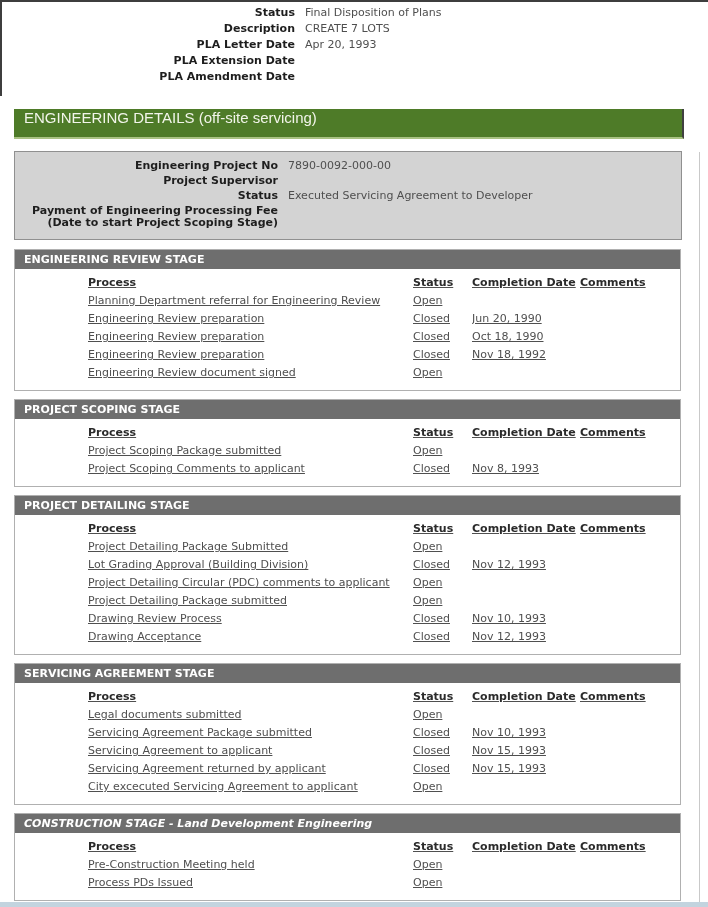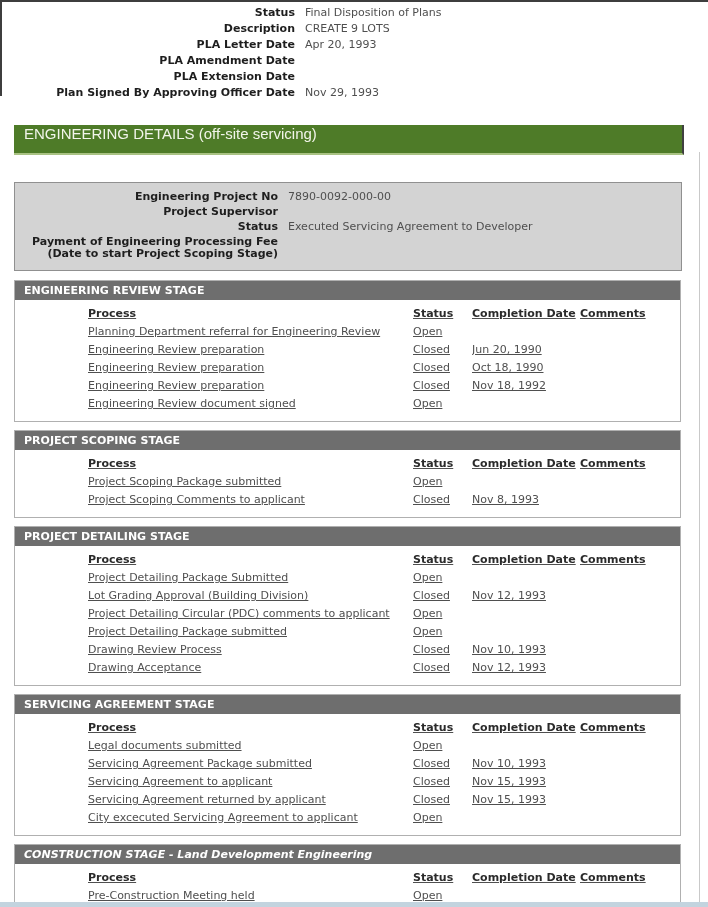--- a/index.html
+++ b/index.html
@@ -24,21 +24,21 @@
   
   .green-bar {
     margin:24px 0 0 14px; width:670px; height:30px; background:#4e7b28;
     border-right:2px solid #404040; border-bottom:2px solid #a9c283;
     color:#f2f5ea; font-family:"Liberation Sans", sans-serif; font-size:15px;
     display:flex; align-items:flex-start; padding-left:10px;
   }
 
   
   .info-box {
-    margin:27px 0 0 14px; width:668px; background:#d3d3d3;
+    margin:12px 0 0 14px; width:668px; background:#d3d3d3;
     border:1px solid #909090; padding:6px 0 10px 0;
   }
   .info-box .f-row { min-height:15px; line-height:15px; }
   .info-box .f-label { width:263px; }
   .info-box .f-row.two-line { line-height:12px; padding-top:2px; }
 
   
   .stage { margin:8px 12px 0 14px; width:667px; border:1px solid #b0b0b0; background:#ffffff; }
   .stage:first-of-type { margin-top:9px; }
   .stage-title {
@@ -60,42 +60,38 @@
 <div class="bottom-band"></div>
 
 <div class="top-form" id="top-form">
   <div class="f-row">
     <div class="f-label">Status</div>
     <div class="f-value">Final Disposition of Plans</div>
   </div>
 
   <div class="f-row">
     <div class="f-label">Description</div>
-    <div class="f-value">CREATE 9 LOTS</div>
+    <div class="f-value">CREATE 7 LOTS</div>
   </div>
 
   <div class="f-row">
     <div class="f-label">PLA Letter Date</div>
     <div class="f-value">Apr 20, 1993</div>
   </div>
 
   <div class="f-row">
+    <div class="f-label">PLA Extension Date</div>
+    <div class="f-value"></div>
+  </div>
+
+  <div class="f-row">
     <div class="f-label">PLA Amendment Date</div>
     <div class="f-value"></div>
   </div>
 
-  <div class="f-row">
-    <div class="f-label">PLA Extension Date</div>
-    <div class="f-value"></div>
-  </div>
-
-  <div class="f-row">
-    <div class="f-label">Plan Signed By Approving Officer Date</div>
-    <div class="f-value">Nov 29, 1993</div>
-  </div>
 </div>
 
 <div class="green-bar">
   <span>ENGINEERING DETAILS (off-site servicing)</span>
 </div>
 
 <div class="info-box" id="info-box">
   <div class="f-row">
     <div class="f-label">Engineering Project No</div>
     <div class="f-value">7890-0092-000-00</div>

